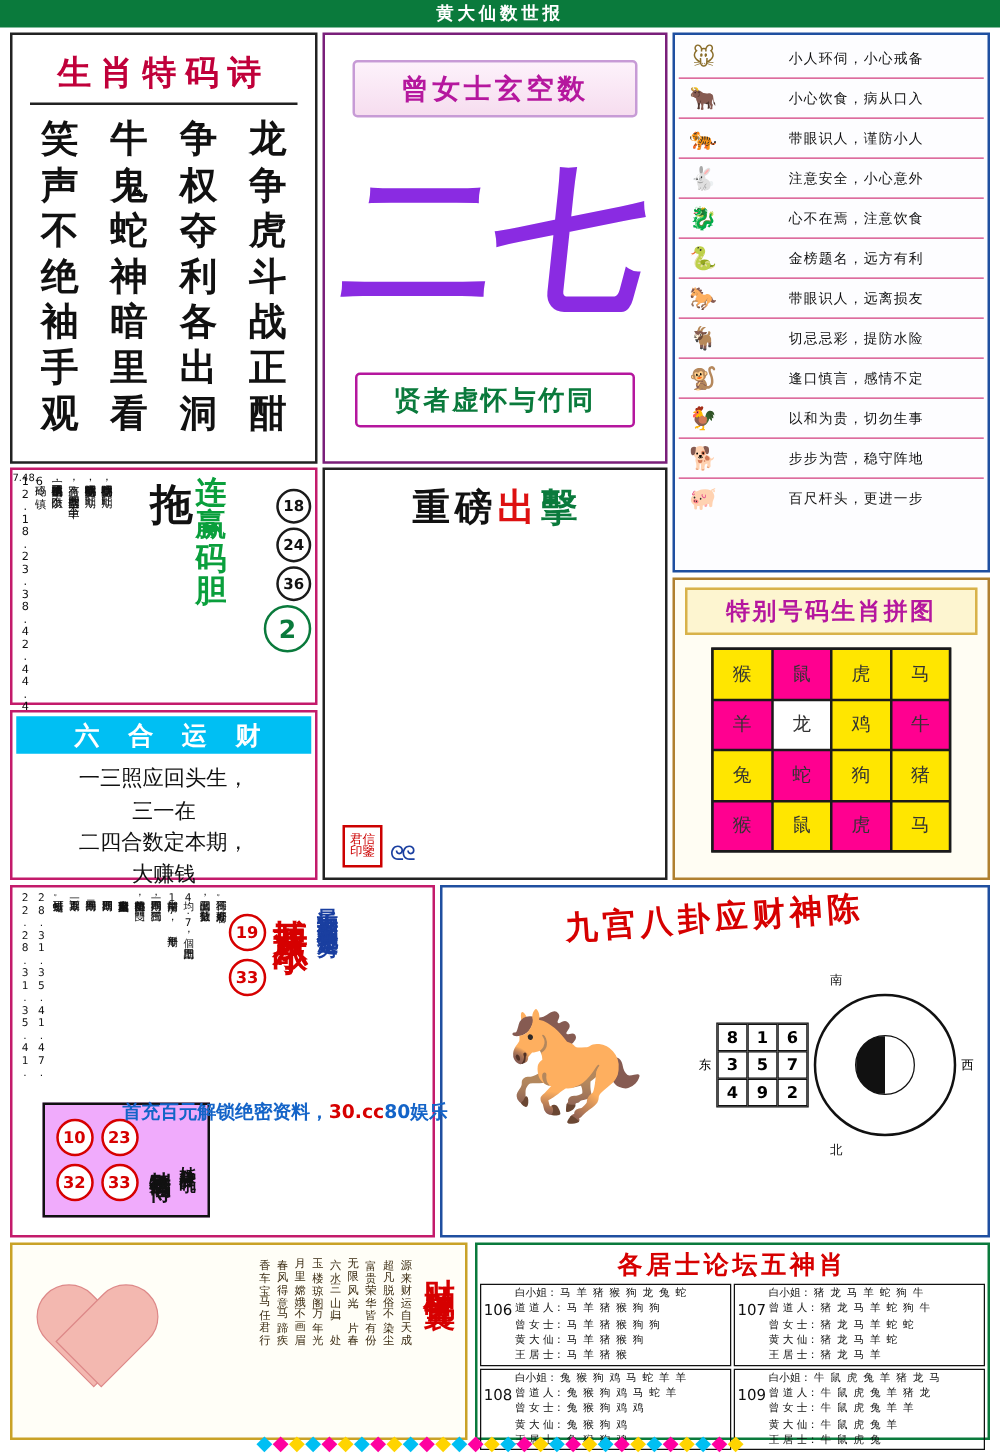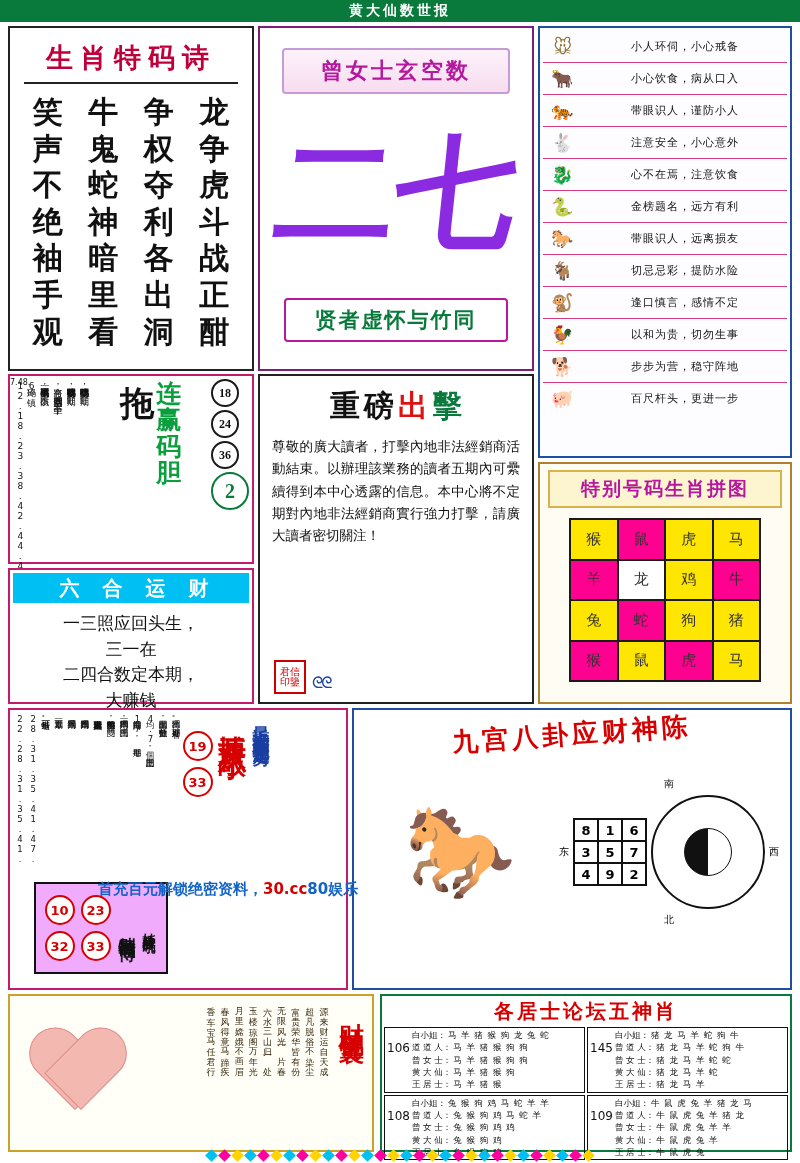--- a/index.html
+++ b/index.html
@@ -62,21 +62,21 @@
   .z-txt{flex:1;font-size:11px;color:#111;letter-spacing:1px;text-align:center;}
 
   
   #p-drag{left:8px;top:374px;width:246px;height:190px;border:2px solid #c31b6b;padding:3px;}
   .drag-inner{display:flex;height:100%;}
   .drag-vtext{writing-mode:vertical-rl;text-orientation:upright;font-size:9px;line-height:1.25;color:#111;padding:2px 1px;}
   .drag-right{flex:1;display:flex;flex-direction:column;align-items:center;justify-content:flex-start;}
   .drag-title{display:flex;align-items:flex-start;justify-content:center;margin-top:2px;}
   .drag-title .c1{font-size:34px;font-weight:bold;color:#111;margin-right:2px;}
   .drag-title .c2{display:flex;flex-direction:column;font-size:25px;font-weight:bold;color:#0a9f3c;line-height:1.05;}
-  .ball-col{display:flex;flex-direction:column;align-items:flex-start;gap:3px;margin-top:0;font-family:Liberation Serif, serif;}
+  .ball-col{display:flex;flex-direction:column;align-items:flex-end;gap:3px;margin-top:12px;}
   .ball{width:24px;height:24px;border-radius:50%;border:2px solid #1a1a1a;background:#fff;
         display:flex;align-items:center;justify-content:center;font-size:12px;font-weight:bold;color:#111;}
   .ball.big{width:34px;height:34px;font-size:20px;border-color:#0a7a3c;color:#0a7a3c;}
   .drag-cols{display:flex;align-items:flex-start;}
 
   
   #p-strike{left:258px;top:374px;width:276px;height:330px;border:2px solid #222;padding:4px;}
   .strike-title{display:flex;align-items:center;justify-content:center;gap:4px;margin:6px 0 2px 0;}
   .strike-title .a{font-size:30px;font-weight:bold;color:#111;}
   .strike-title .b{font-size:30px;font-weight:bold;color:#d11;}
@@ -307,21 +307,20 @@
   </div>
   <div class="tiny-left">7.48.</div>
 
   <div class="panel" id="p-strike">
     <div class="strike-title">
       <span class="a">重</span>
       <span class="a">磅</span>
       <span class="b">出</span>
       <span class="c">擊</span>
     </div>
-    <div class="strike-body">尊敬的廣大讀者，打擊內地非法經銷商活動結束。以辦理該業務的讀者五期內可纍續得到本中心透露的信息。本中心將不定期對內地非法經銷商實行強力打擊，請廣大讀者密切關注！</div>
     <div class="seal">君信印鑒</div>
     <div class="sig">ᘓᘓ</div>
   </div>
 
   <div class="panel" id="p-liuhe">
     <div class="liuhe-hd">
       <span>六 合 运 财</span>
     </div>
     <div class="liuhe-body">
       <div>一三照应回头生，</div>
@@ -446,21 +445,21 @@
               <span class="fm-val">马 羊 猪 猴 狗</span>
             </div>
           <div class="fm-line">
               <span class="fm-lbl">王 居 士：</span>
               <span class="fm-val">马 羊 猪 猴</span>
             </div>
         </div>
       </div>
 
       <div class="fm-cell">
-        <div class="fm-no">145</div>
+        <div class="fm-no">107</div>
         <div class="fm-lines">
           <div class="fm-line">
               <span class="fm-lbl">白小姐：</span>
               <span class="fm-val">猪 龙 马 羊 蛇 狗 牛</span>
             </div>
           <div class="fm-line">
               <span class="fm-lbl">曾 道 人：</span>
               <span class="fm-val">猪 龙 马 羊 蛇 狗 牛</span>
             </div>
           <div class="fm-line">

